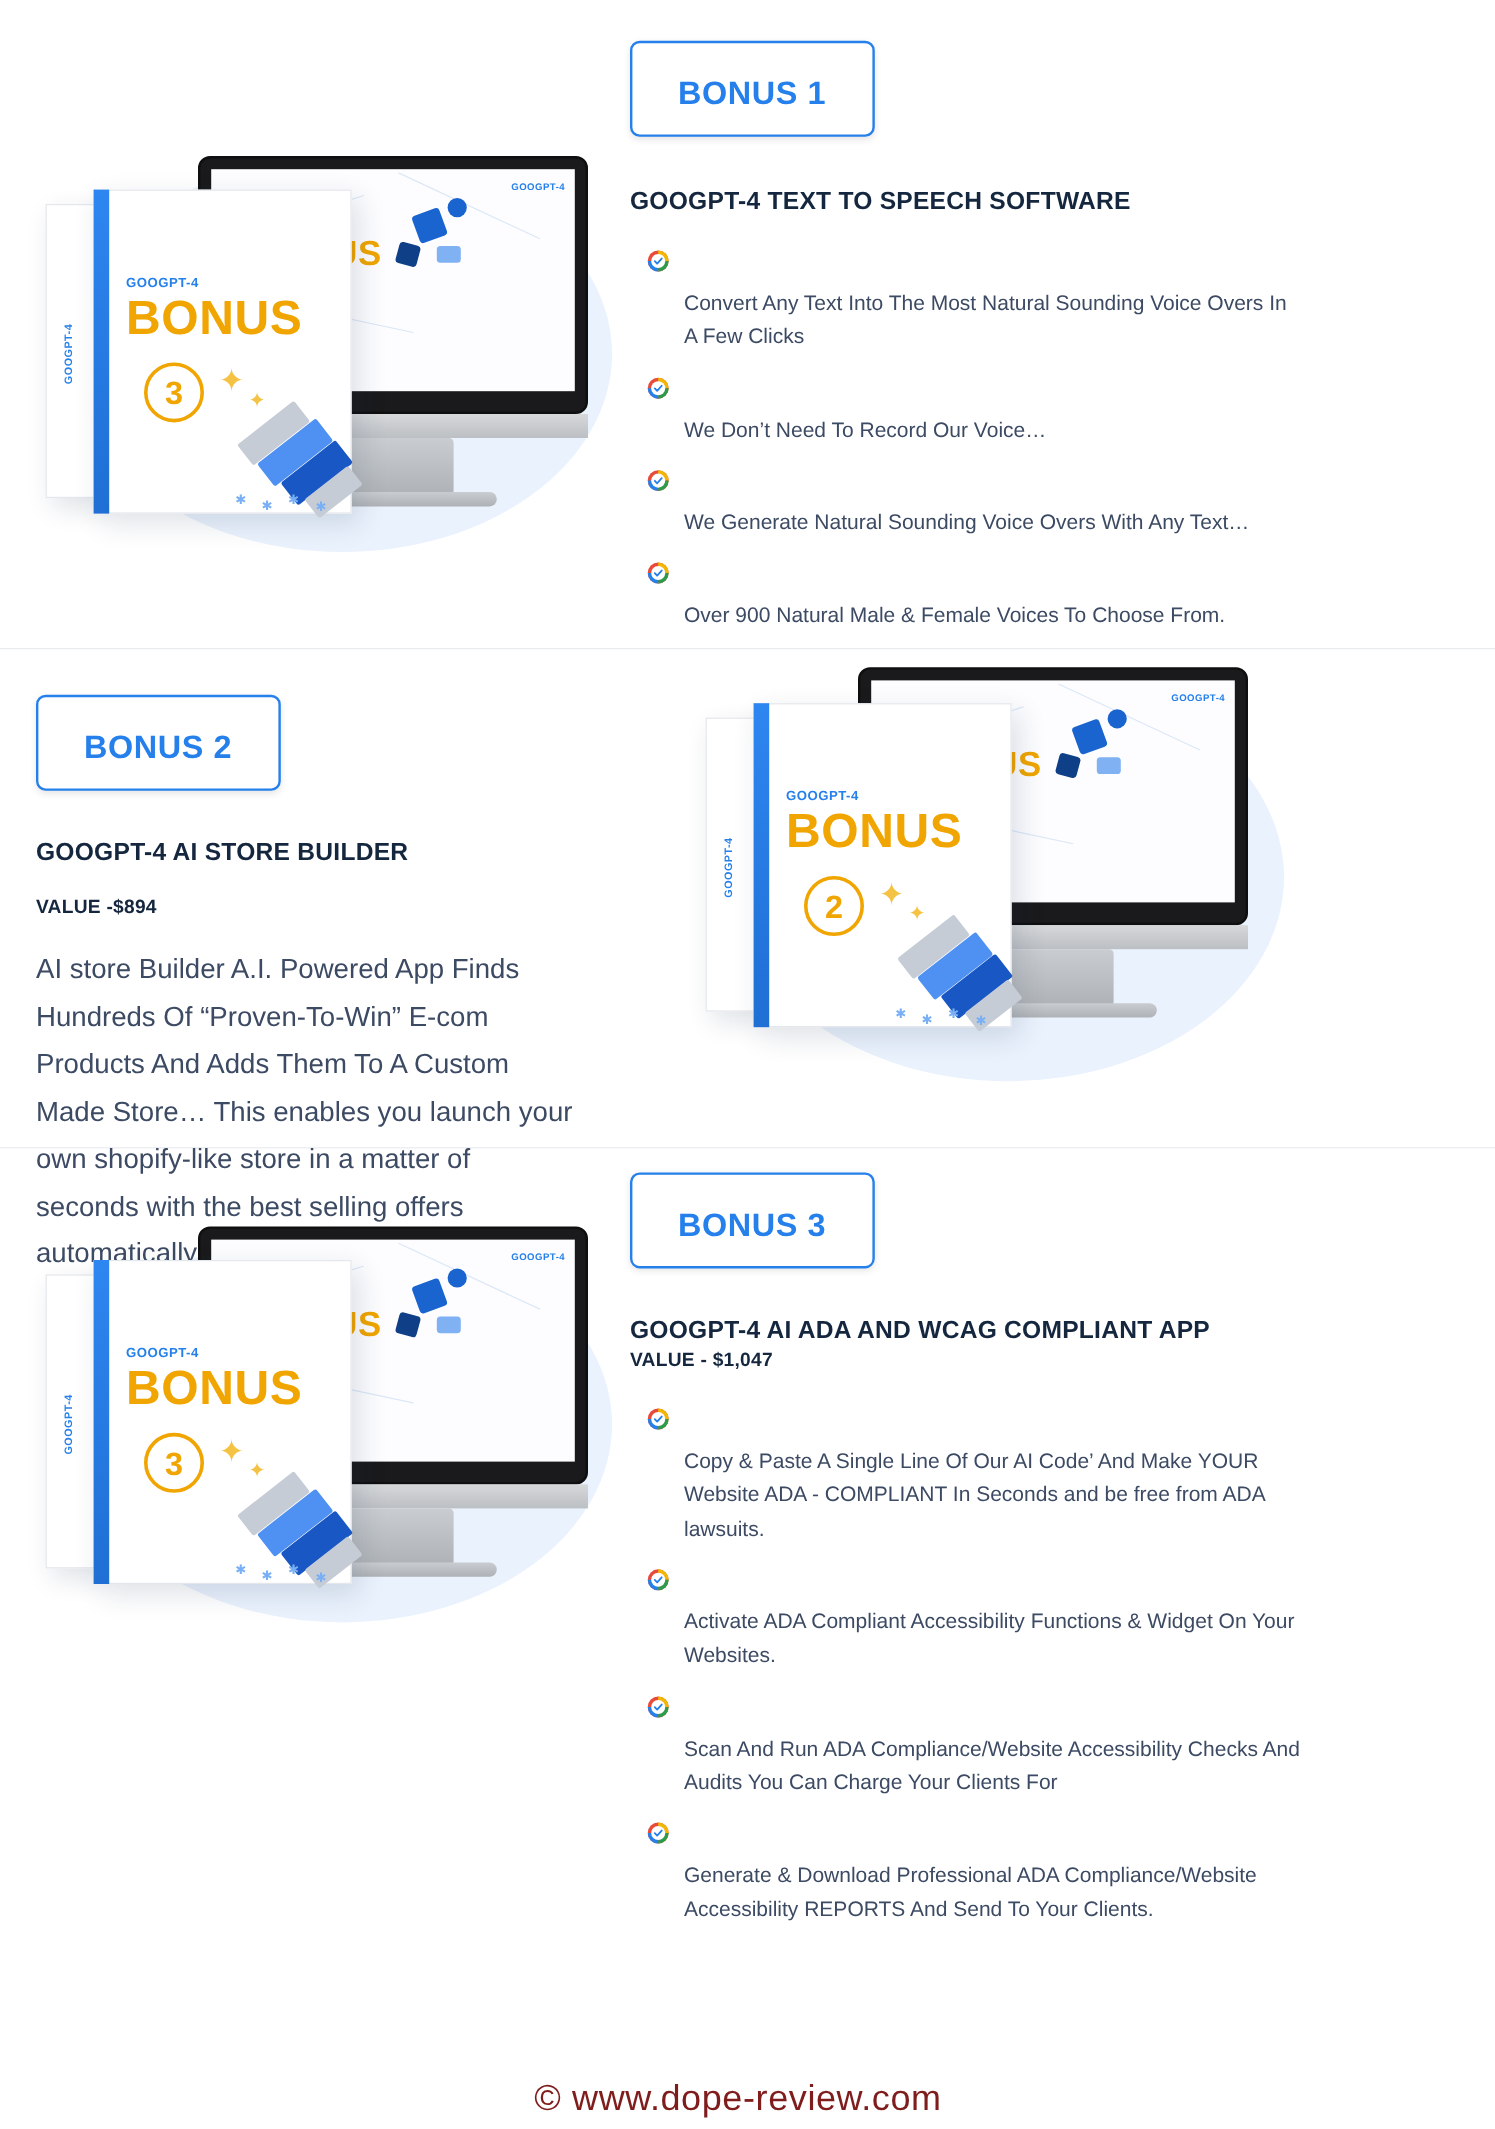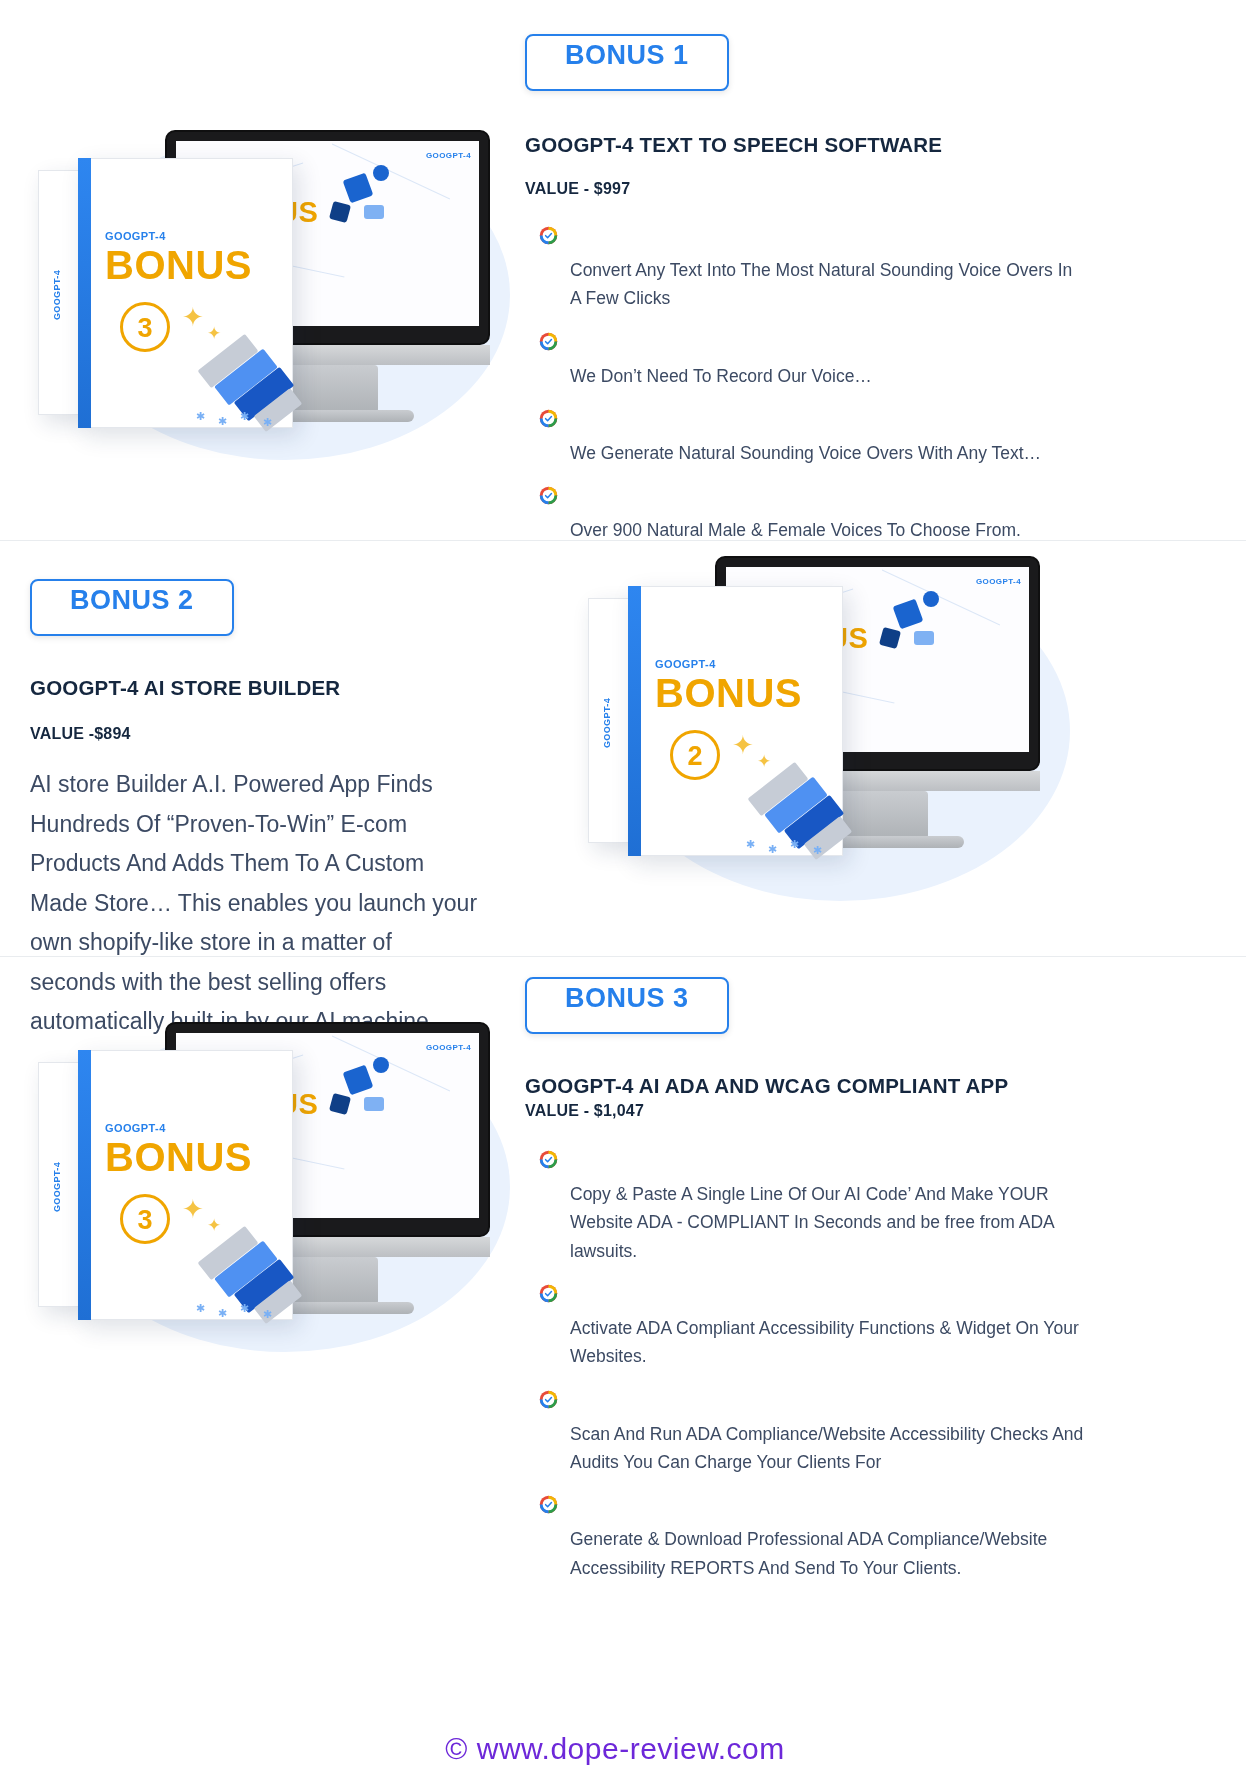--- a/index.html
+++ b/index.html
@@ -32,21 +32,21 @@
   .badge {
     display: inline-block;
     border: 2.5px solid #2680eb;
     border-radius: 8px;
     background: #ffffff;
     box-shadow: 0 2px 6px rgba(0,0,0,0.10);
     color: #2680eb;
     font-size: 27px;
     font-weight: bold;
     letter-spacing: 0.5px;
-    padding: 6px 38px 20px 38px;
+    padding: 29px 38px 20px 38px;
     line-height: 1;
   }
 
   .bonus-title {
     color: #15273f;
     font-size: 20.5px;
     font-weight: bold;
     letter-spacing: 0.2px;
     white-space: nowrap;
   }
@@ -178,21 +178,21 @@
   }
   .art .chip.dark { background: #0f3f87; }
   .art .chip.light { background: #7fb1f3; }
 
   
   .watermark {
     position: absolute;
     left: 0; right: 16px;
     bottom: 8px;
     text-align: center;
-    color: #6d28d9;
+    color: #7f1d1d;
     font-size: 30px;
     letter-spacing: 0.5px;
     pointer-events: none;
   }
 </style>
 </head>
 <body>
 
 <div class="section" style="height:540px;">
 
@@ -236,21 +236,20 @@
       <div class="sparkle" style="left:236px;top:300px;">✱</div>
       <div class="sparkle" style="left:258px;top:305px;">✱</div>
       <div class="sparkle" style="left:280px;top:300px;">✱</div>
       <div class="sparkle" style="left:303px;top:306px;">✱</div>
     </div>
   </div>
 
   <div class="col-txt" style="padding-left:5px;padding-top:34px;padding-right:160px;">
     <div class="badge">BONUS 1</div>
     <h2 class="bonus-title" style="margin-top:42px;">GOOGPT-4  TEXT TO SPEECH SOFTWARE</h2>
-    <div class="bonus-value" style="margin-top:23px;">VALUE - $997</div>
     <ul class="feature-list" style="margin-top:22px;margin-left:14px;">
       <li>
         <span class="bullet-ico">
           <svg viewBox="0 0 24 24" width="19" height="19">
             <circle cx="12" cy="12" r="11" fill="#e84b3a"></circle>
             <path d="M12 1 A11 11 0 0 1 23 12 L12 12 Z" fill="#f2b705"></path>
             <path d="M23 12 A11 11 0 0 1 12 23 L12 12 Z" fill="#2d9c4a"></path>
             <path d="M12 23 A11 11 0 0 1 1 12 L12 12 Z" fill="#2680eb"></path>
             <circle cx="12" cy="12" r="7.4" fill="#ffffff"></circle>
             <path d="M8.4 12.2 l2.5 2.6 l4.8 -5.4" stroke="#2680eb" stroke-width="1.9" fill="none" stroke-linecap="round" stroke-linejoin="round"></path>

